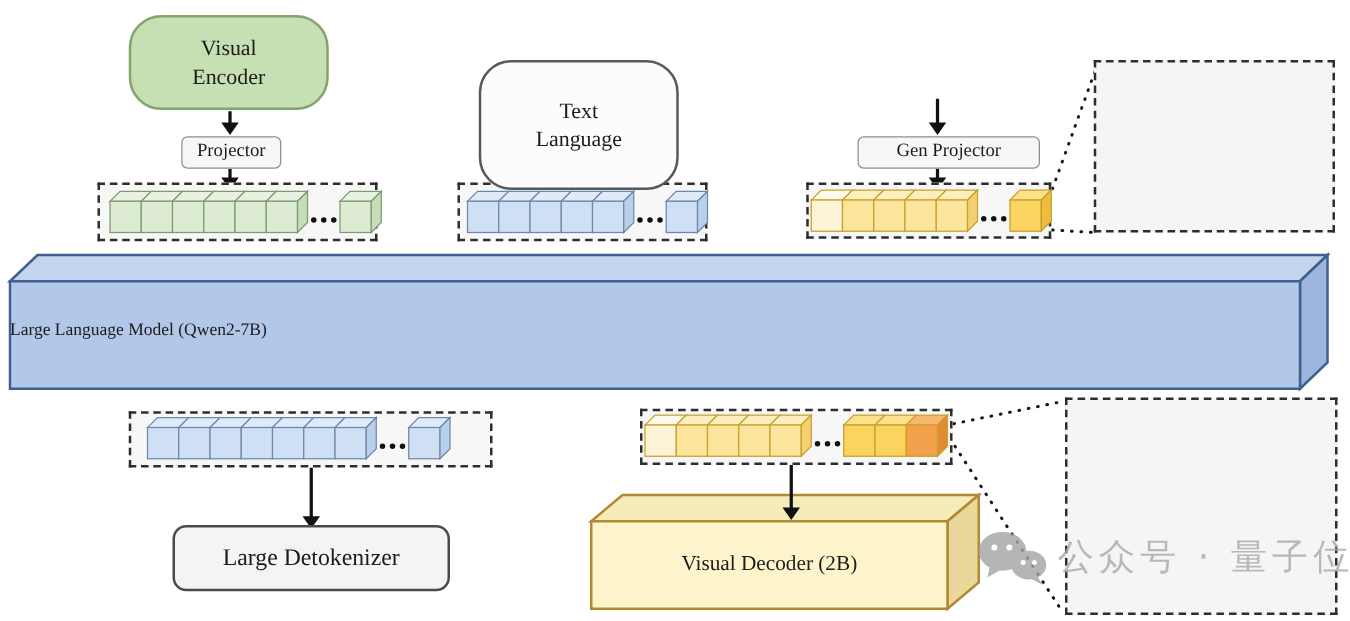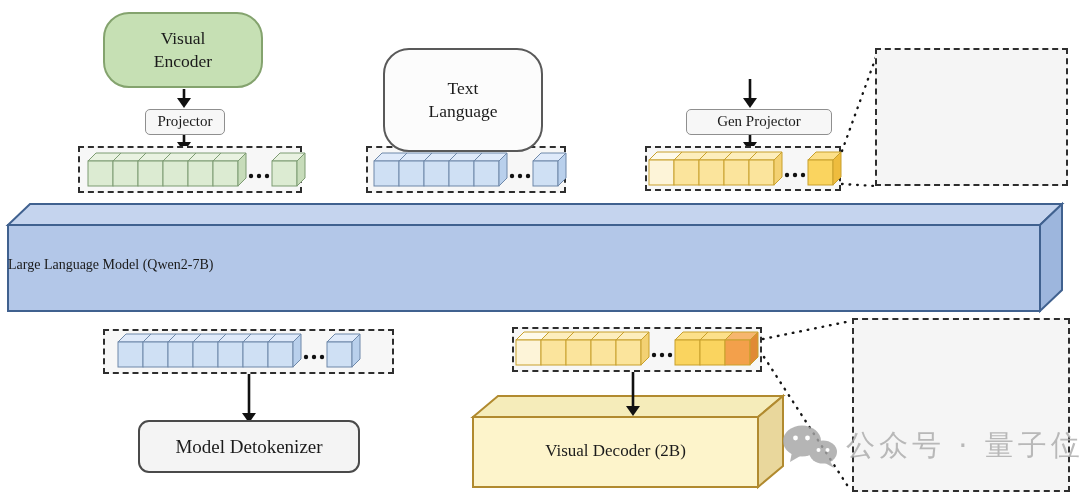--- a/index.html
+++ b/index.html
@@ -252,21 +252,21 @@
   </div>
   <div class="node ttok rounded">
     <span>Text</span>
     <span>Language</span>
   </div>
   <div class="node gproj">
     <span>Gen Projector</span>
   </div>
   <div class="llm-label">Large Language Model (Qwen2-7B)</div>
   <div class="node detok">
-    <span>Model  Detokenizer</span>
+    <span>Large  Detokenizer</span>
   </div>
   <div class="dec-label">Visual Decoder (2B)</div>
 
   <div class="watermark">
     <svg width="56" height="44" viewBox="0 0 56 44">
       <ellipse cx="20" cy="17" rx="19" ry="15.5" fill="#a6a6a6"></ellipse>
       <polygon points="10,28 8,38 20,31" fill="#a6a6a6"></polygon>
       <circle cx="13.5" cy="14" r="2.4" fill="#ffffff"></circle>
       <circle cx="25.5" cy="14" r="2.4" fill="#ffffff"></circle>
       <ellipse cx="41" cy="28" rx="14" ry="11.5" fill="#a6a6a6"></ellipse>

